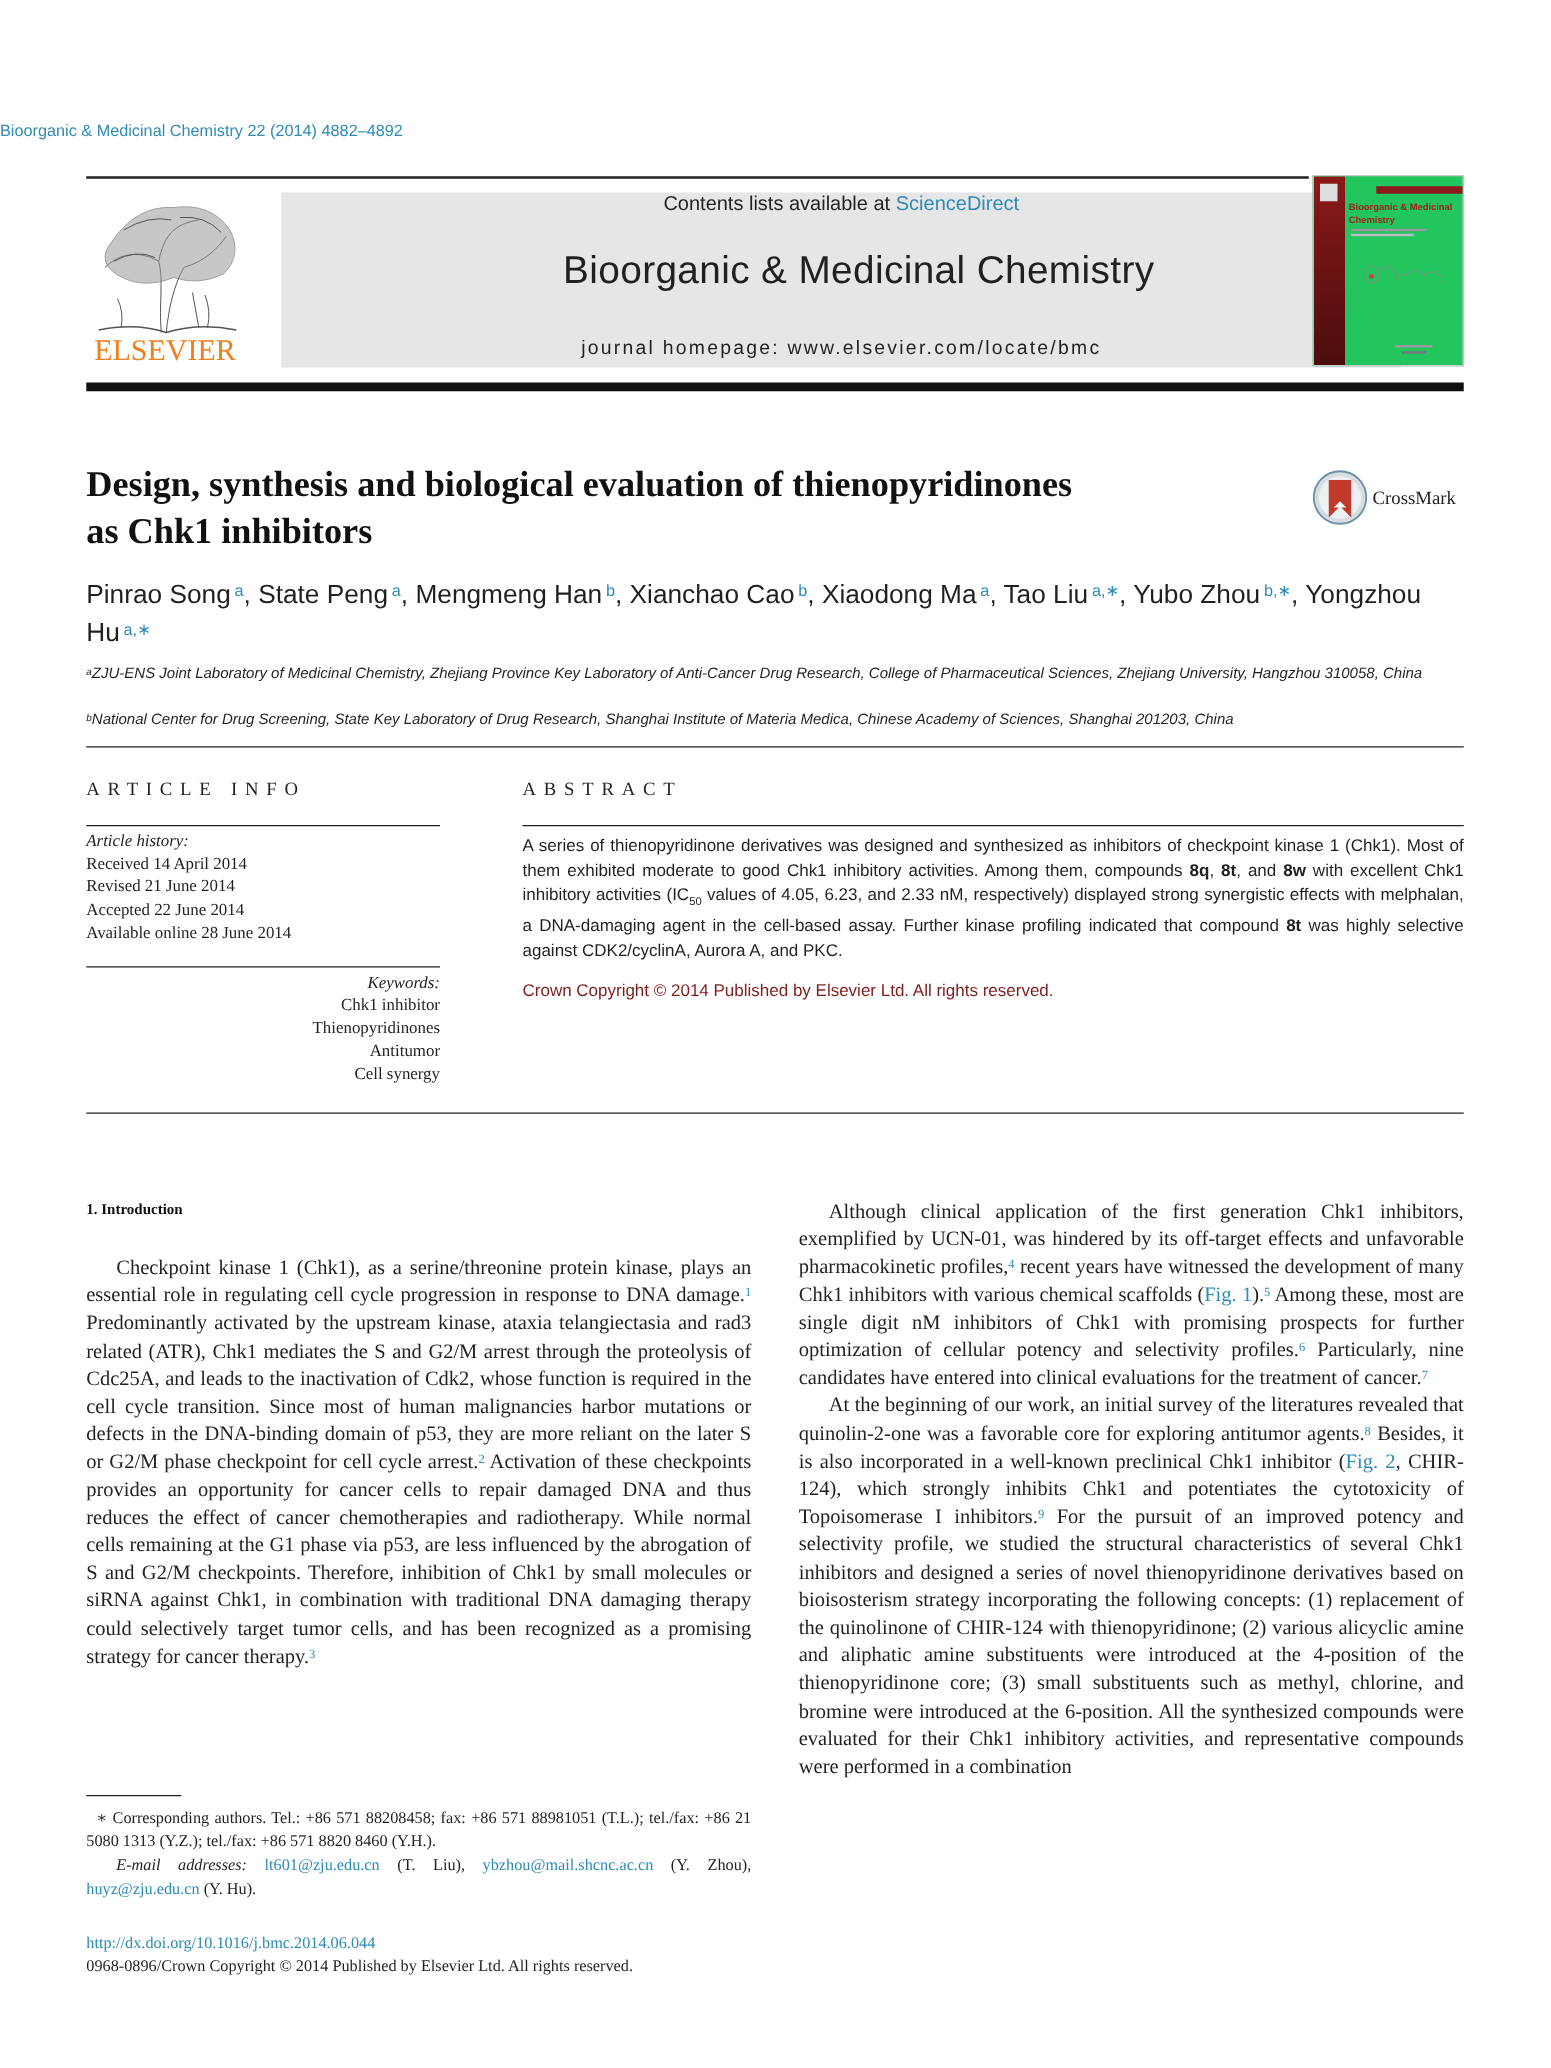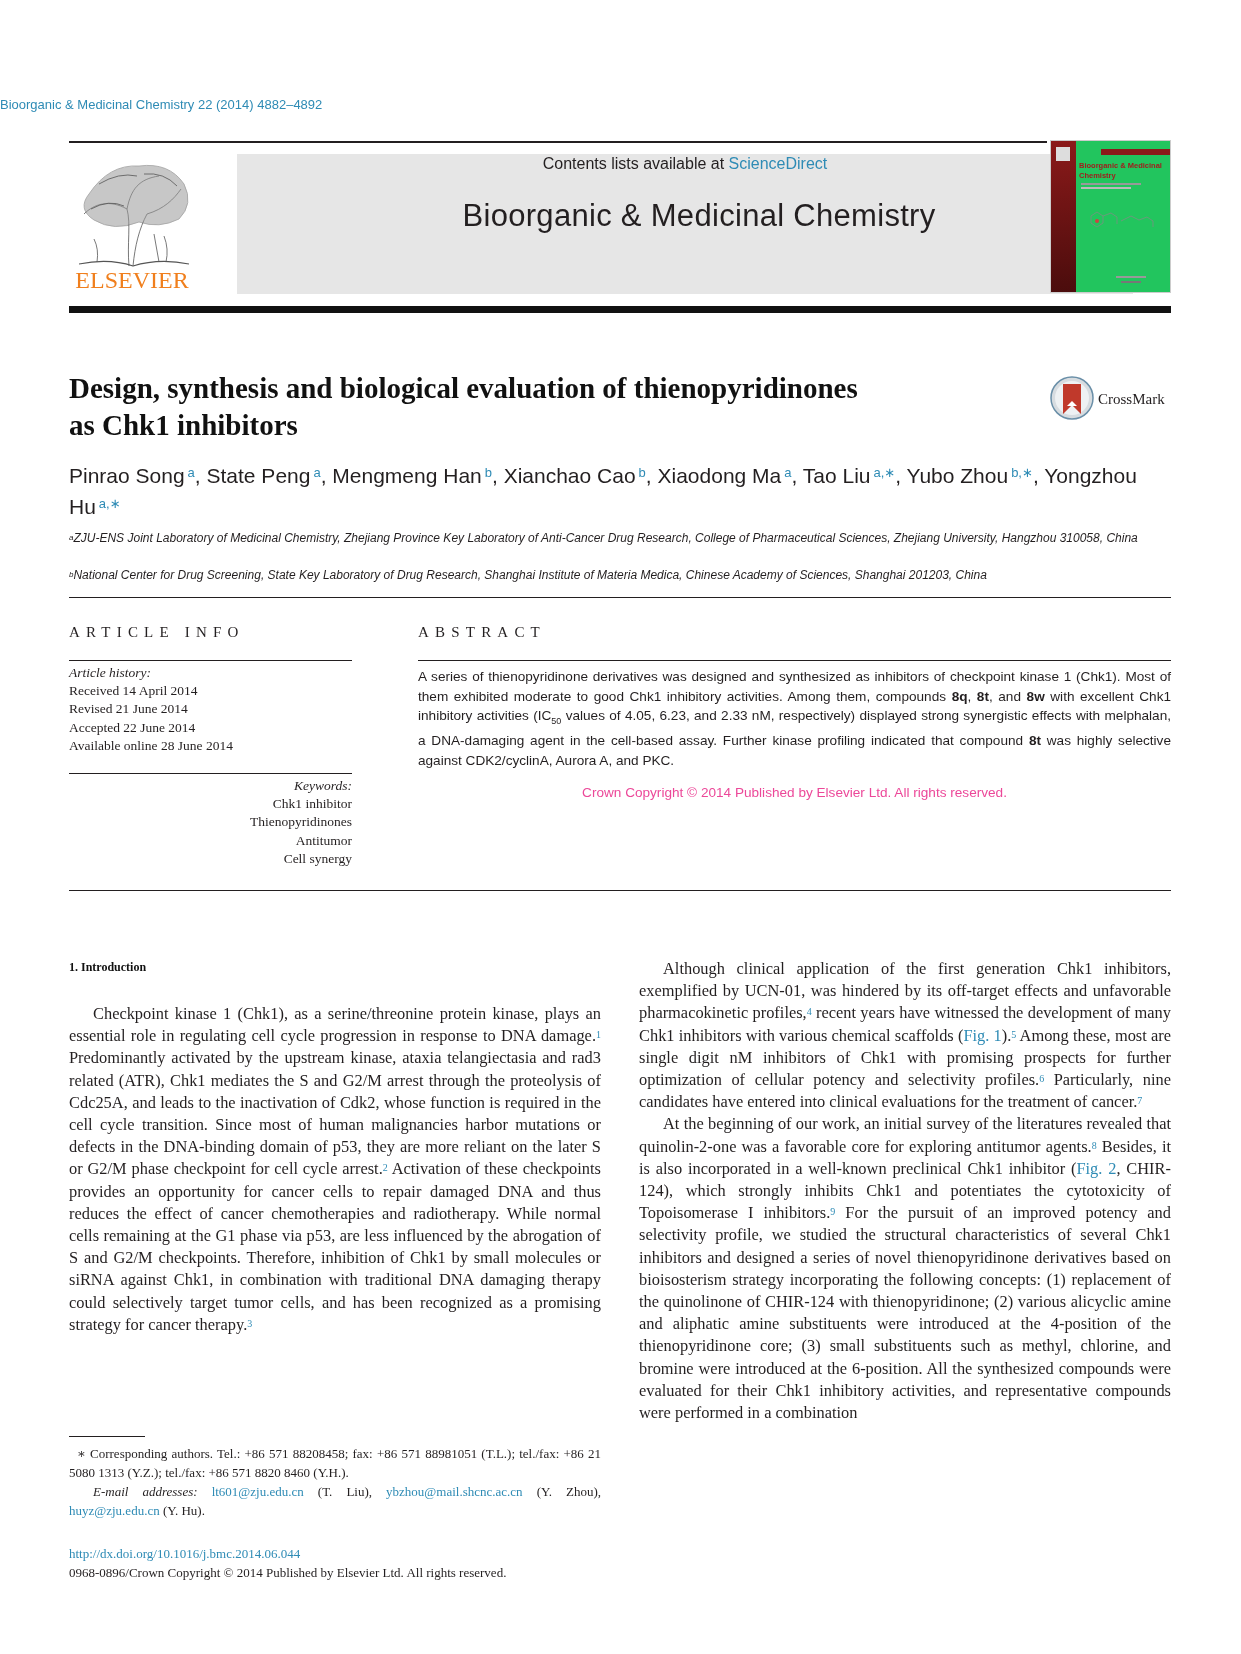--- a/index.html
+++ b/index.html
@@ -5,21 +5,21 @@
   * { box-sizing: border-box; margin: 0; padding: 0; }
   html, body { width: 1241px; height: 1654px; background: #fff; }
   body { position: relative; font-family: "Liberation Serif", "DejaVu Serif", serif; color: #231f20; overflow: hidden; }
   a, .link { color: #2e8bb5; text-decoration: none; }
   .abs { position: absolute; }
 
   .journal-ref { top: 97px; left: 0; width: 1241px; text-align: left; font-family: "Liberation Sans", sans-serif; font-size: 13px; color: #2e8bb5; }
 
   .rule-top { top: 141px; left: 69px; width: 978px; height: 1.5px; background: #231f20; }
   .logo { top: 154px; left: 69px; width: 127px; height: 140px; }
-  .banner { top: 154px; left: 225px; width: 896px; height: 140px; background: #e6e6e6; margin-left: 12px; }
+  .banner { top: 154px; left: 225px; width: 896px; height: 140px; background: #e6e6e6; }
   .banner .contents { position: absolute; top: 1px; left: 0; width: 100%; text-align: center; font-family: "Liberation Sans", sans-serif; font-size: 16px; color: #231f20; }
   .banner .jtitle { position: absolute; top: 44px; left: 0; width: 100%; text-align: center; font-family: "Liberation Sans", sans-serif; font-size: 31px; color: #231f20; letter-spacing: 0.3px; padding-left: 28px; }
   .banner .homepage { position: absolute; top: 116px; left: 0; width: 100%; text-align: center; font-family: "Liberation Sans", sans-serif; font-size: 15.5px; letter-spacing: 1.8px; color: #231f20; }
   .cover { top: 140px; left: 1050px; width: 121px; height: 153px; border: 1px solid #ccc; background: #22c55e; overflow: hidden; }
   .rule-thick { top: 306px; left: 69px; width: 1102px; height: 7px; background: #111; }
 
   .title { top: 370px; left: 69px; width: 920px; font-size: 29px; font-weight: bold; line-height: 37px; color: #111; }
   .crossmark { top: 376px; left: 1050px; width: 125px; height: 48px; }
   .crossmark .cm-label { position: absolute; left: 48px; top: 15px; font-size: 15px; color: #231f20; font-family: "Liberation Serif", serif; }
 
@@ -30,21 +30,21 @@
   .affil sup { font-size: 8px; vertical-align: top; }
   .rule-thin1 { top: 597px; left: 69px; width: 1102px; height: 1px; background: #231f20; }
 
   .sec-head { font-size: 15px; letter-spacing: 6.2px; color: #231f20; }
   .hr-short { height: 1px; background: #231f20; }
 
   .info-text { font-size: 13.5px; line-height: 18.2px; color: #231f20; }
   .info-text .it { font-style: italic; }
 
   .abstract-text { top: 667px; left: 418px; width: 753px; font-family: "Liberation Sans", sans-serif; font-size: 13.6px; line-height: 19.5px; text-align: justify; color: #231f20; }
-  .copyright { top: 785px; left: 418px; width: 753px; text-align: center; font-family: "Liberation Sans", sans-serif; font-size: 13.6px; color: #ec4899; }
+  .copyright { top: 785px; left: 418px; width: 753px; text-align: left; font-family: "Liberation Sans", sans-serif; font-size: 13.6px; color: #7f1d1d; }
   .rule-thin2 { top: 890px; left: 69px; width: 1102px; height: 1px; background: #231f20; }
 
   .col { font-size: 16.4px; line-height: 22.2px; text-align: justify; color: #231f20; }
   .col p { text-indent: 24px; }
   .col sup { font-size: 10px; color: #2e8bb5; vertical-align: top; position: relative; top: -1px; }
   .h1 { top: 960px; left: 69px; font-size: 12px; font-weight: bold; color: #111; }
 
   .fn-rule { top: 1436px; left: 69px; width: 76px; height: 1px; background: #231f20; }
   .footnote { top: 1444px; left: 69px; width: 532px; font-size: 13px; line-height: 19px; color: #231f20; text-align: justify; }
   .footnote .it { font-style: italic; }
@@ -68,20 +68,21 @@
     </g>
     <text x="63" y="134" text-anchor="middle" font-family="Liberation Serif, serif" font-size="24" fill="#f07f1d">ELSEVIER</text>
   </svg>
 </div>
 
 <div class="abs banner">
   <div class="contents">
     <span>Contents lists available at </span><span class="link">ScienceDirect</span>
   </div>
   <div class="jtitle">Bioorganic &amp; Medicinal Chemistry</div>
+  <div class="homepage">journal homepage: www.elsevier.com/locate/bmc</div>
 </div>
 
 <div class="abs cover">
   <svg width="121" height="153" viewBox="0 0 121 153">
     <defs>
       <linearGradient id="spine" x1="0" y1="0" x2="0" y2="1">
         <stop offset="0" stop-color="#8b1a1a"></stop>
           <stop offset="1" stop-color="#4a0c0c"></stop>
       </linearGradient>
     </defs>

